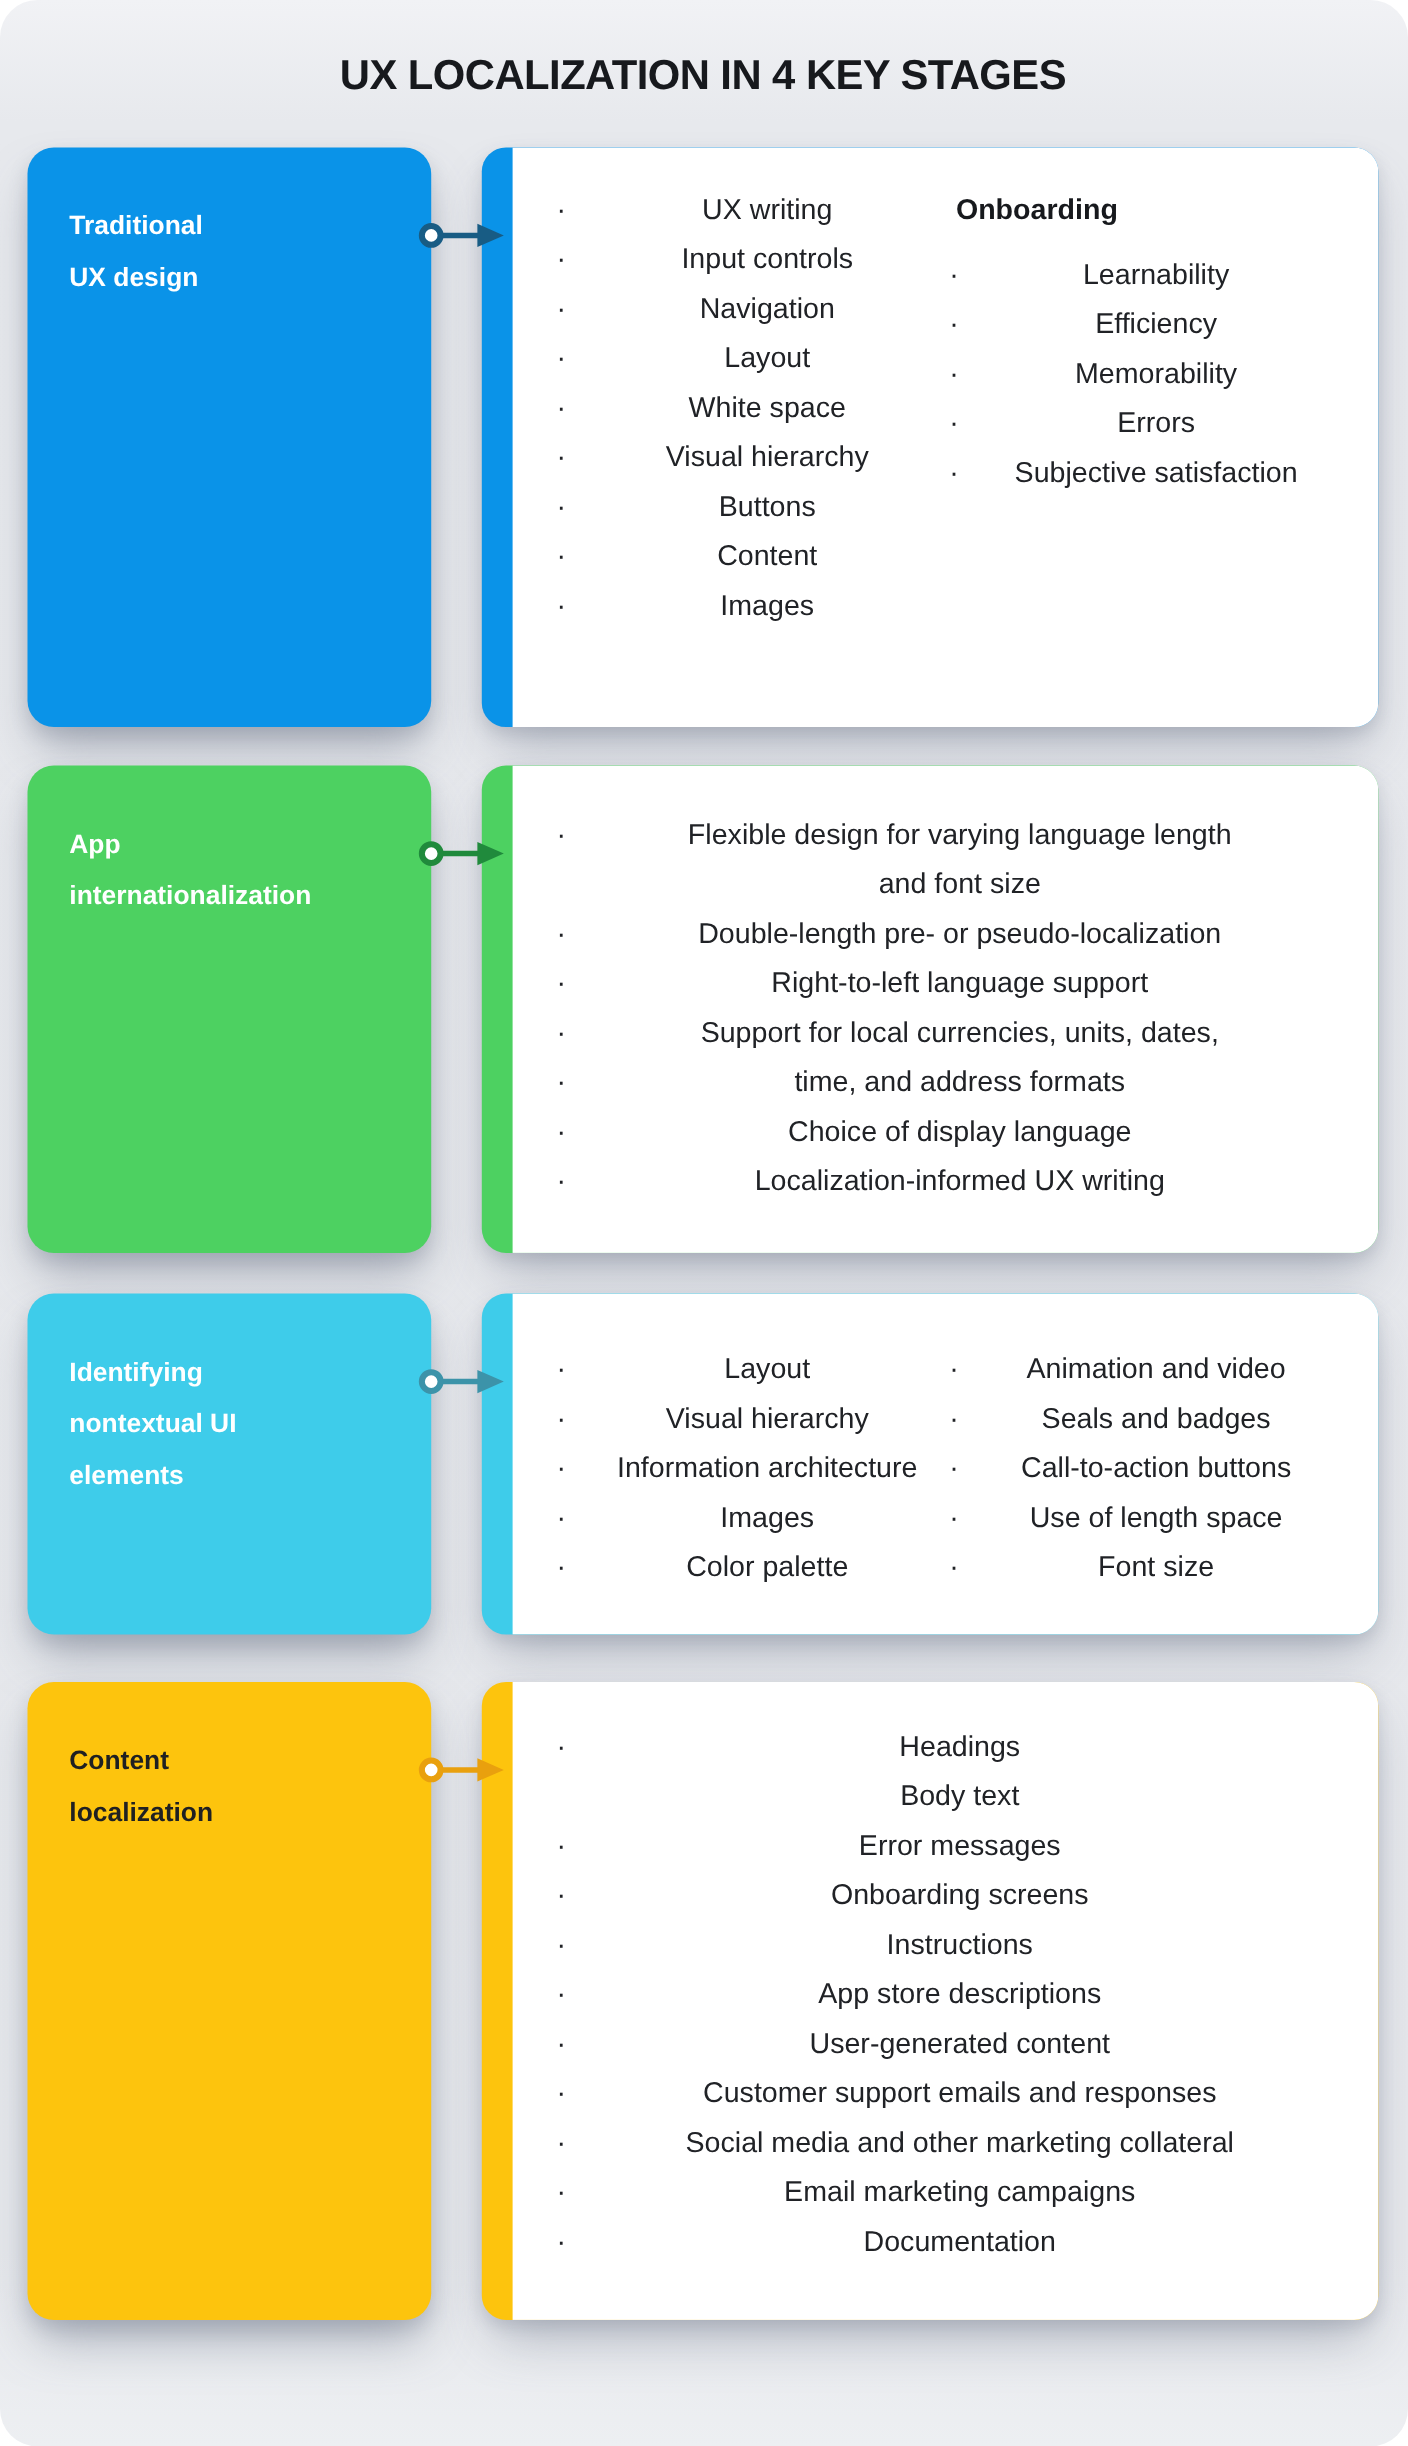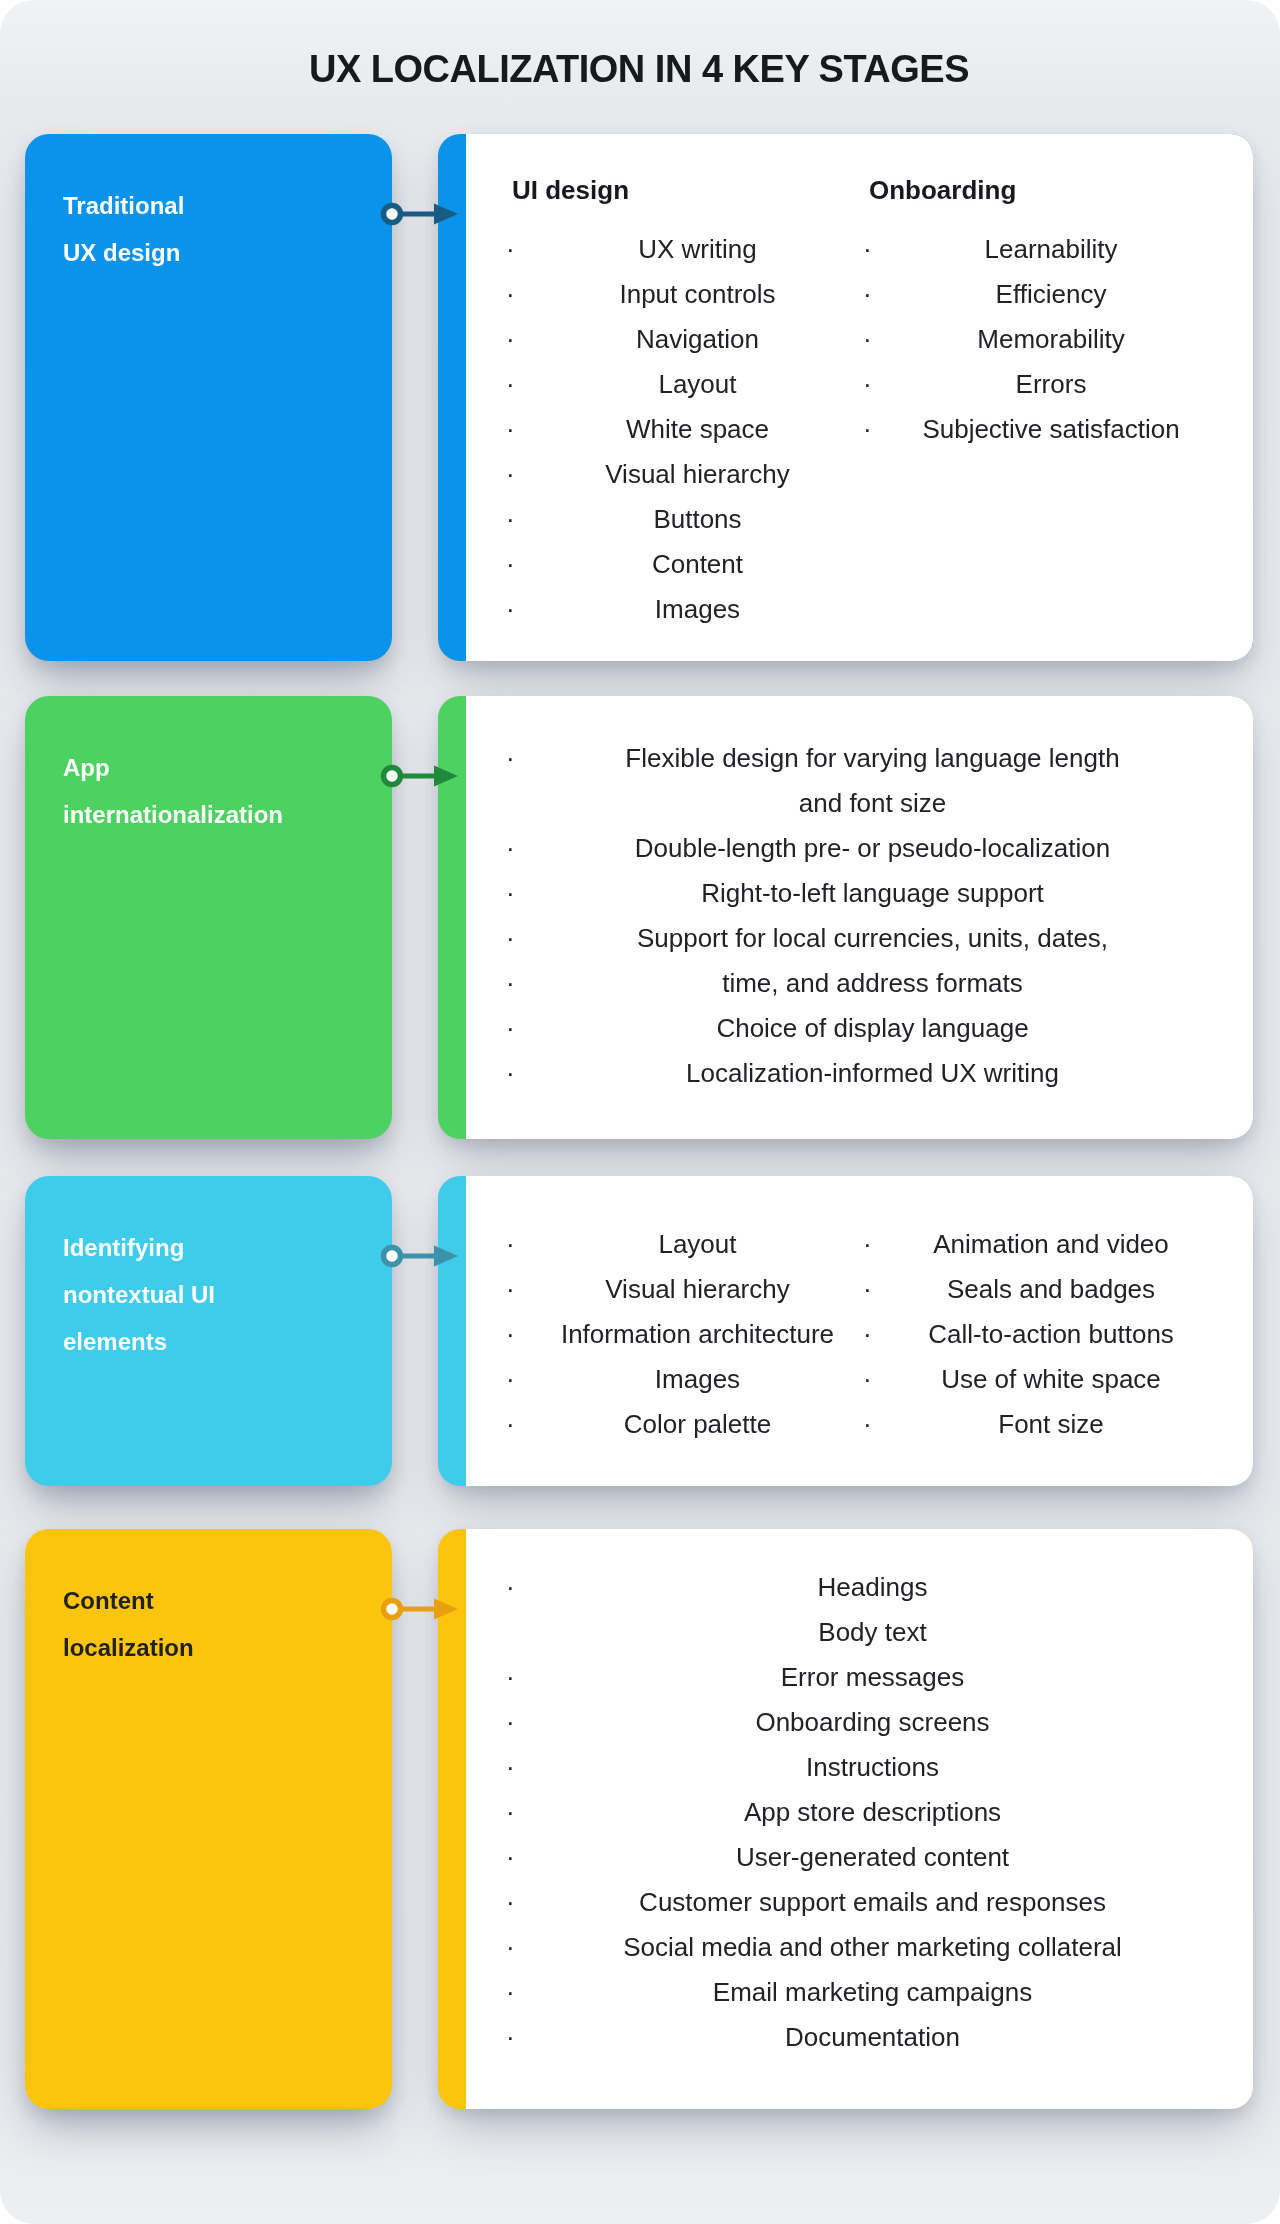--- a/index.html
+++ b/index.html
@@ -83,21 +83,20 @@
       <div>UX design</div>
       <svg class="connector" viewBox="0 0 84 44">
         <line class="shaft" x1="14" y1="22" x2="60" y2="22"></line>
         <polygon class="head" points="56,11.5 80,22 56,32.5"></polygon>
         <circle class="ring" cx="14" cy="22" r="8.5"></circle>
       </svg>
     </div>
     <div class="card-wrap">
       <div class="card two-col">
         <div class="col-1">
-          <h2>UI design</h2>
           <ul class="items">
             <li class="item">
                 <span class="dot">·</span>
                 <span class="txt">UX writing</span>
               </li>
             <li class="item">
                 <span class="dot">·</span>
                 <span class="txt">Input controls</span>
               </li>
             <li class="item">
@@ -255,21 +254,21 @@
             <li class="item">
                 <span class="dot">·</span>
                 <span class="txt">Seals and badges</span>
               </li>
             <li class="item">
                 <span class="dot">·</span>
                 <span class="txt">Call-to-action buttons</span>
               </li>
             <li class="item">
                 <span class="dot">·</span>
-                <span class="txt">Use of white space</span>
+                <span class="txt">Use of length space</span>
               </li>
             <li class="item">
                 <span class="dot">·</span>
                 <span class="txt">Font size</span>
               </li>
           </ul>
         </div>
       </div>
     </div>
   </section>

